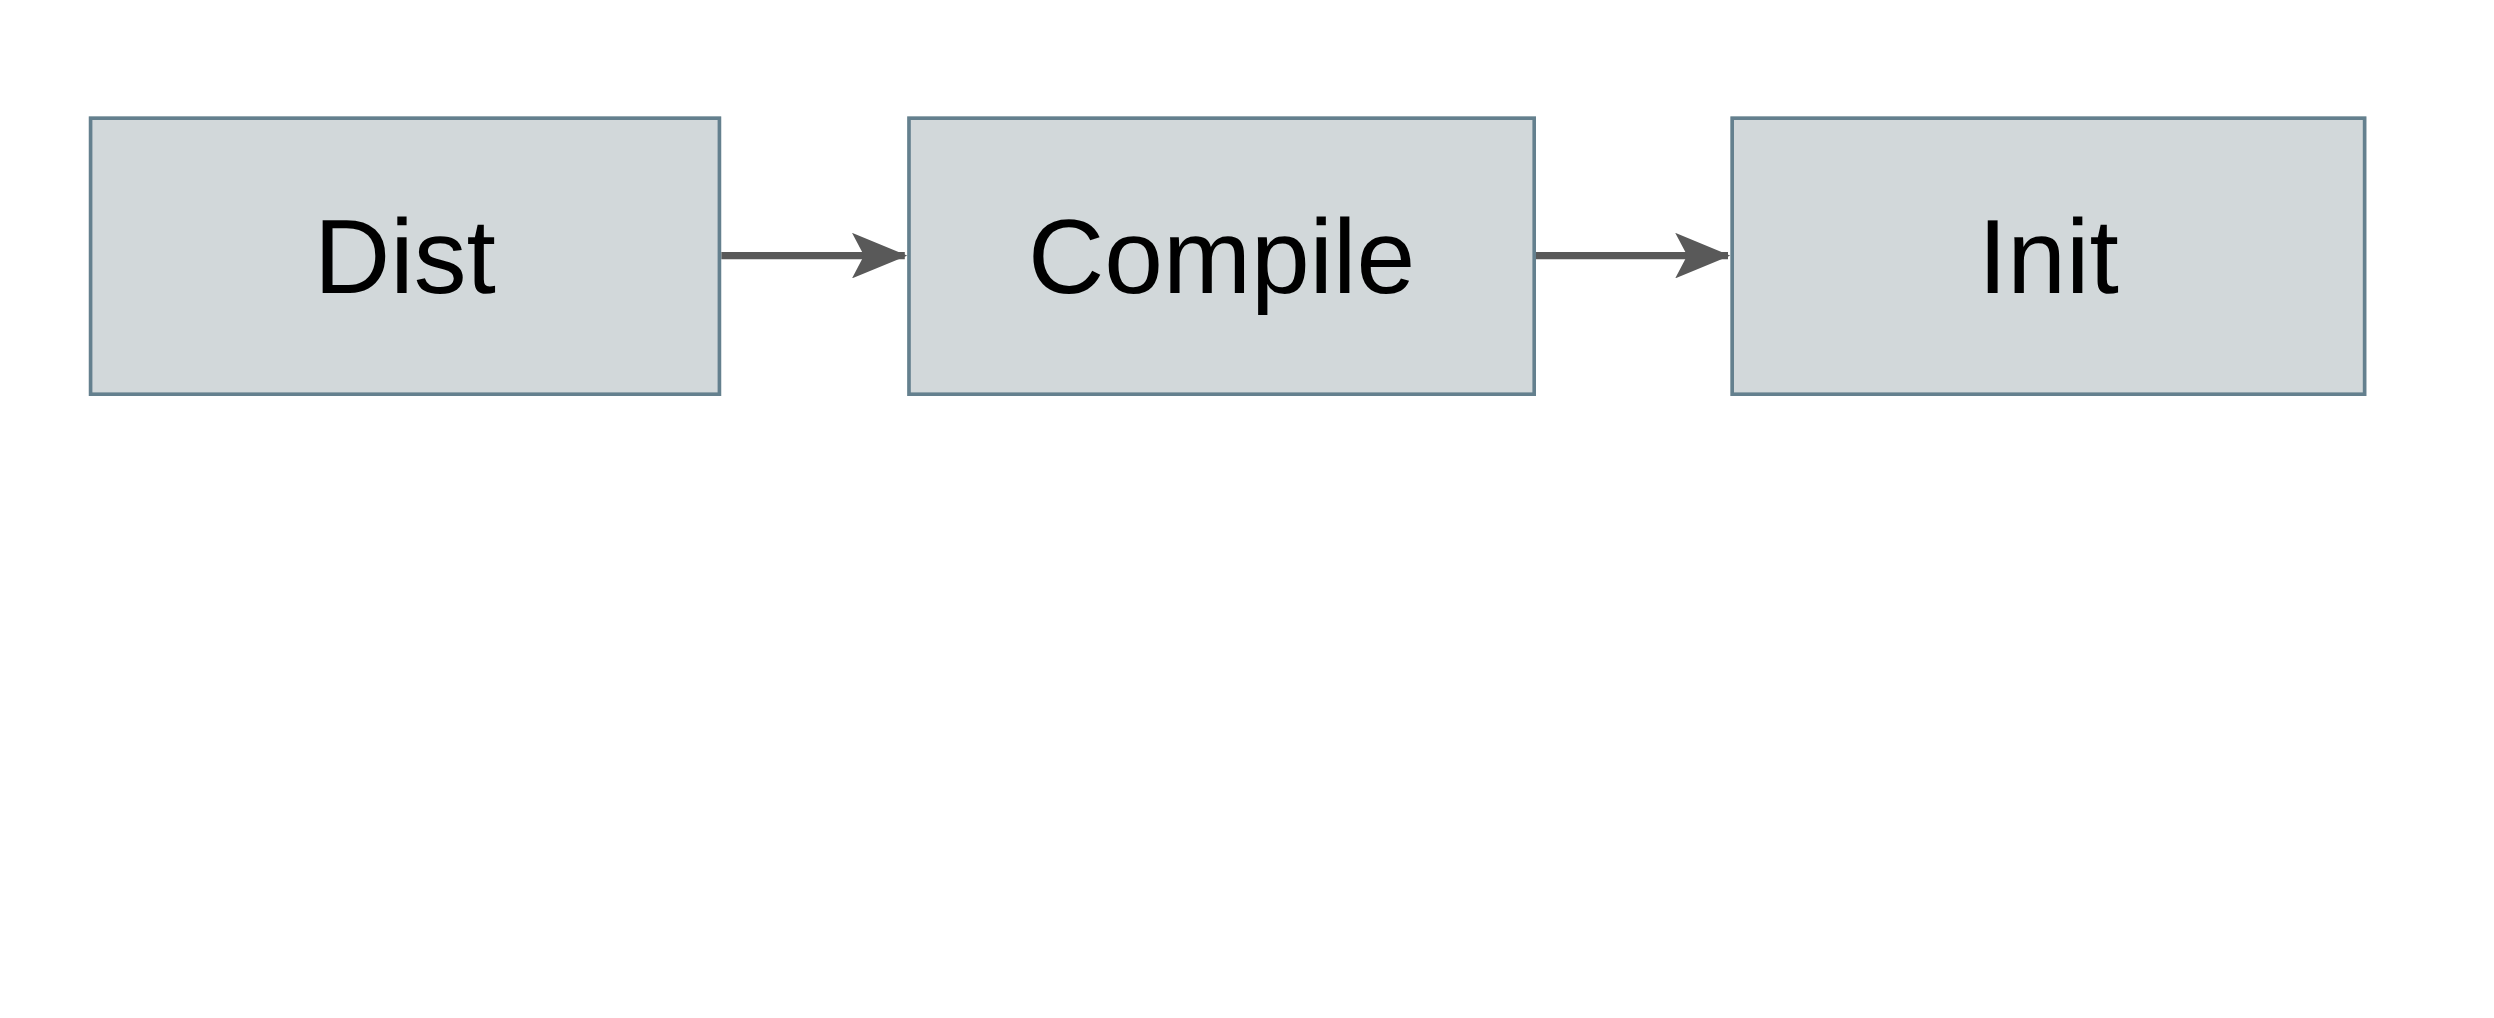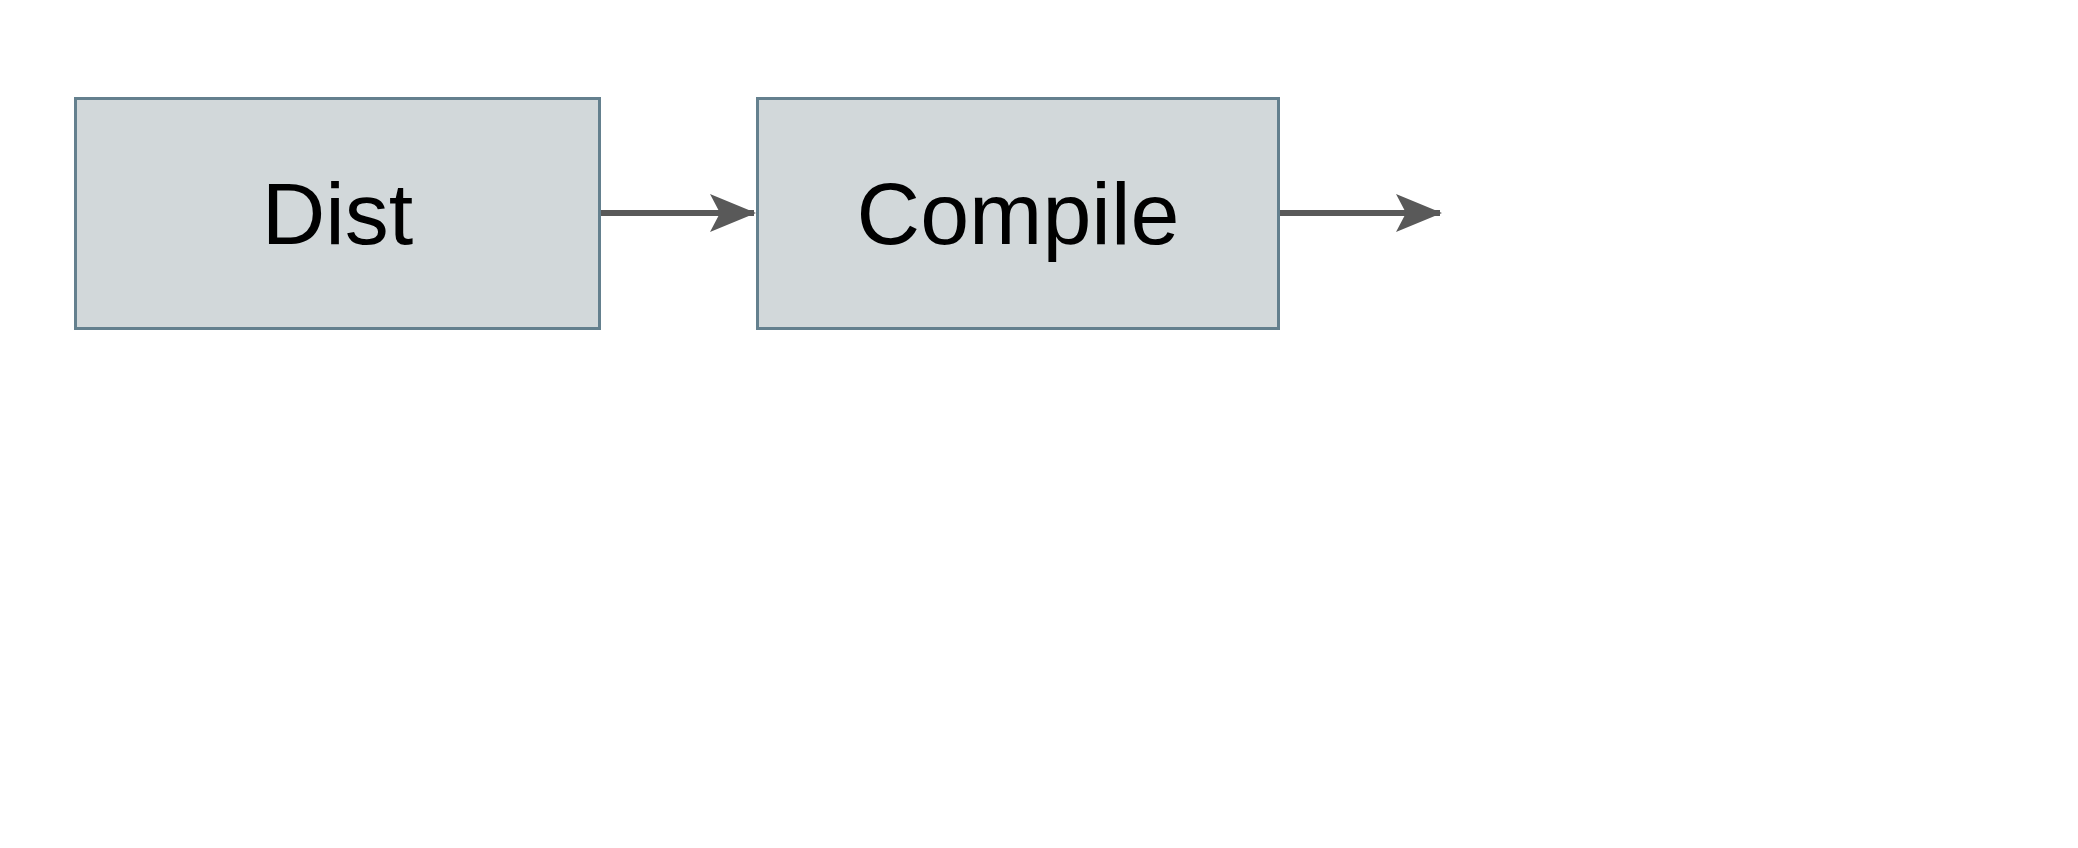--- a/index.html
+++ b/index.html
@@ -68,15 +68,18 @@
   </svg>
 
   <div class="node" id="node-compile">
     <span class="node-label">Compile</span>
   </div>
 
   <div class="node" id="node-dist">
     <span class="node-label">Dist</span>
   </div>
 
+  <div class="node" id="node-init">
+    <span class="node-label">Init</span>
+  </div>
 
 
 </div>
 
 </body></html>

